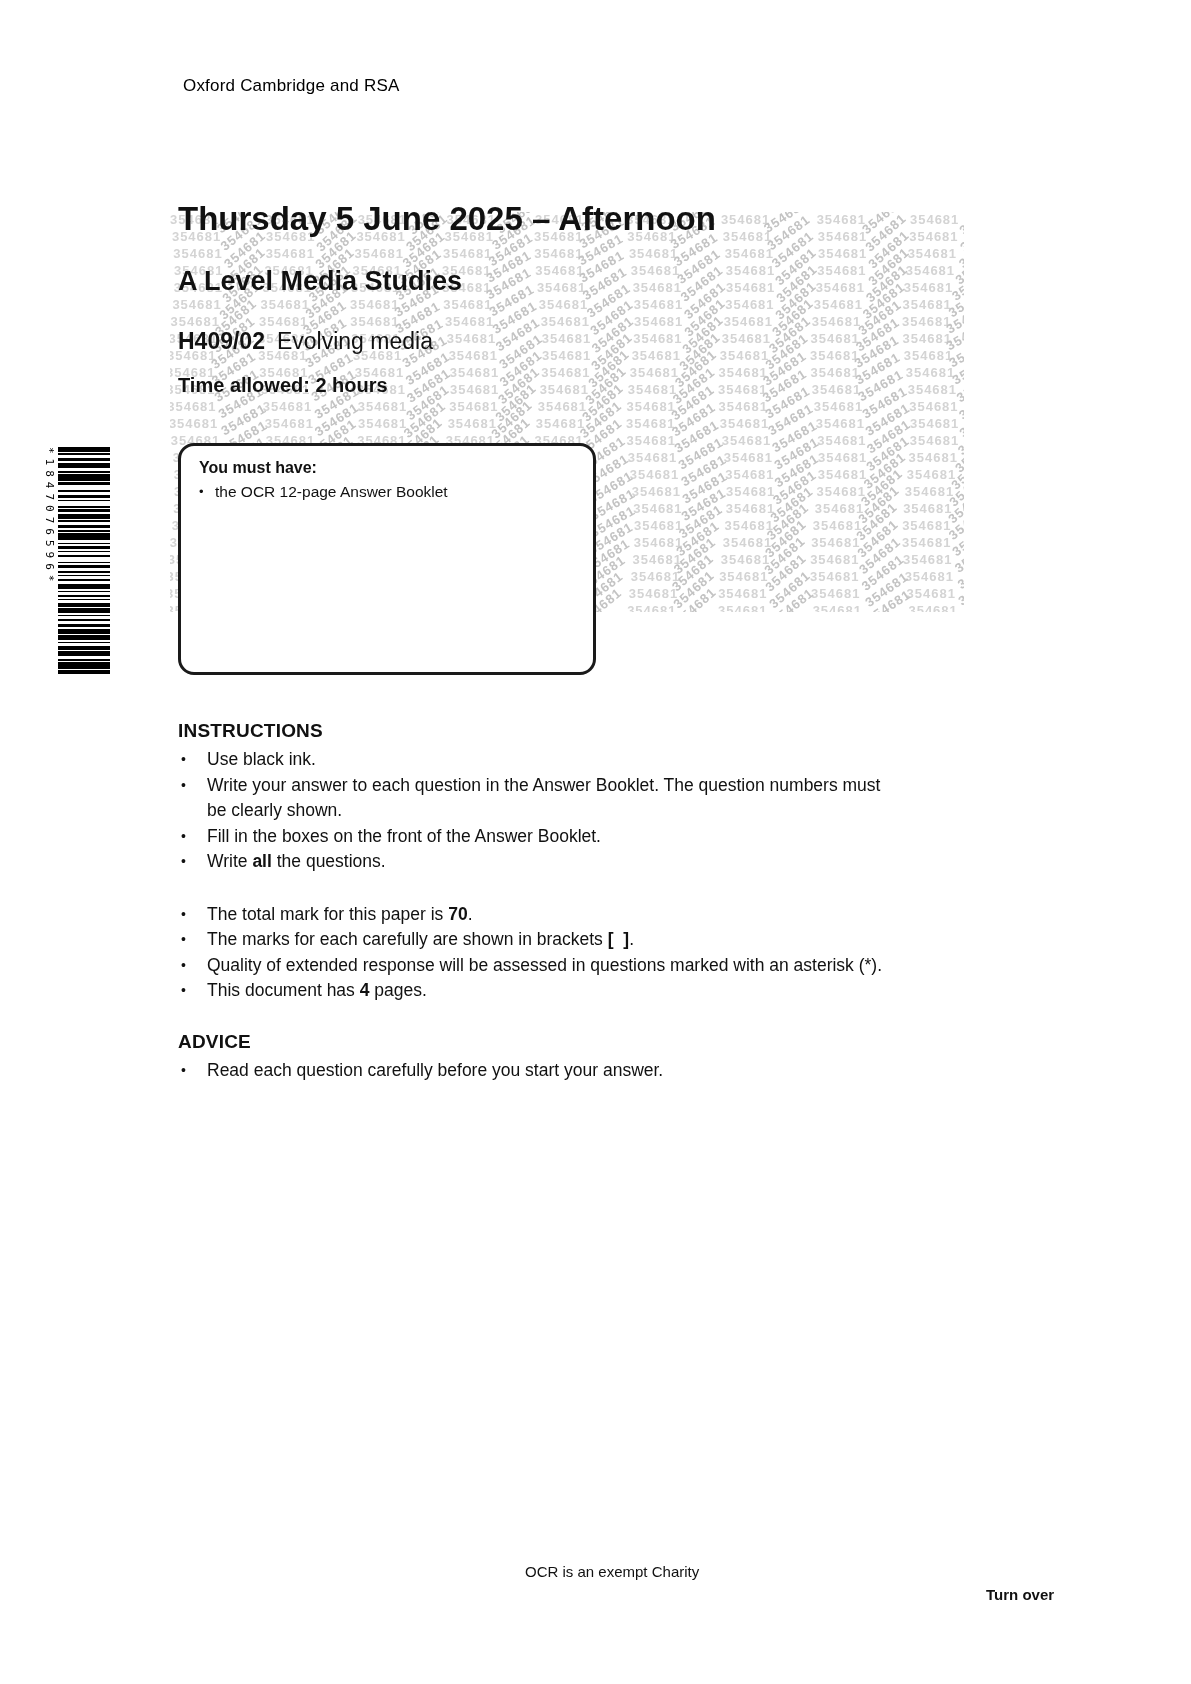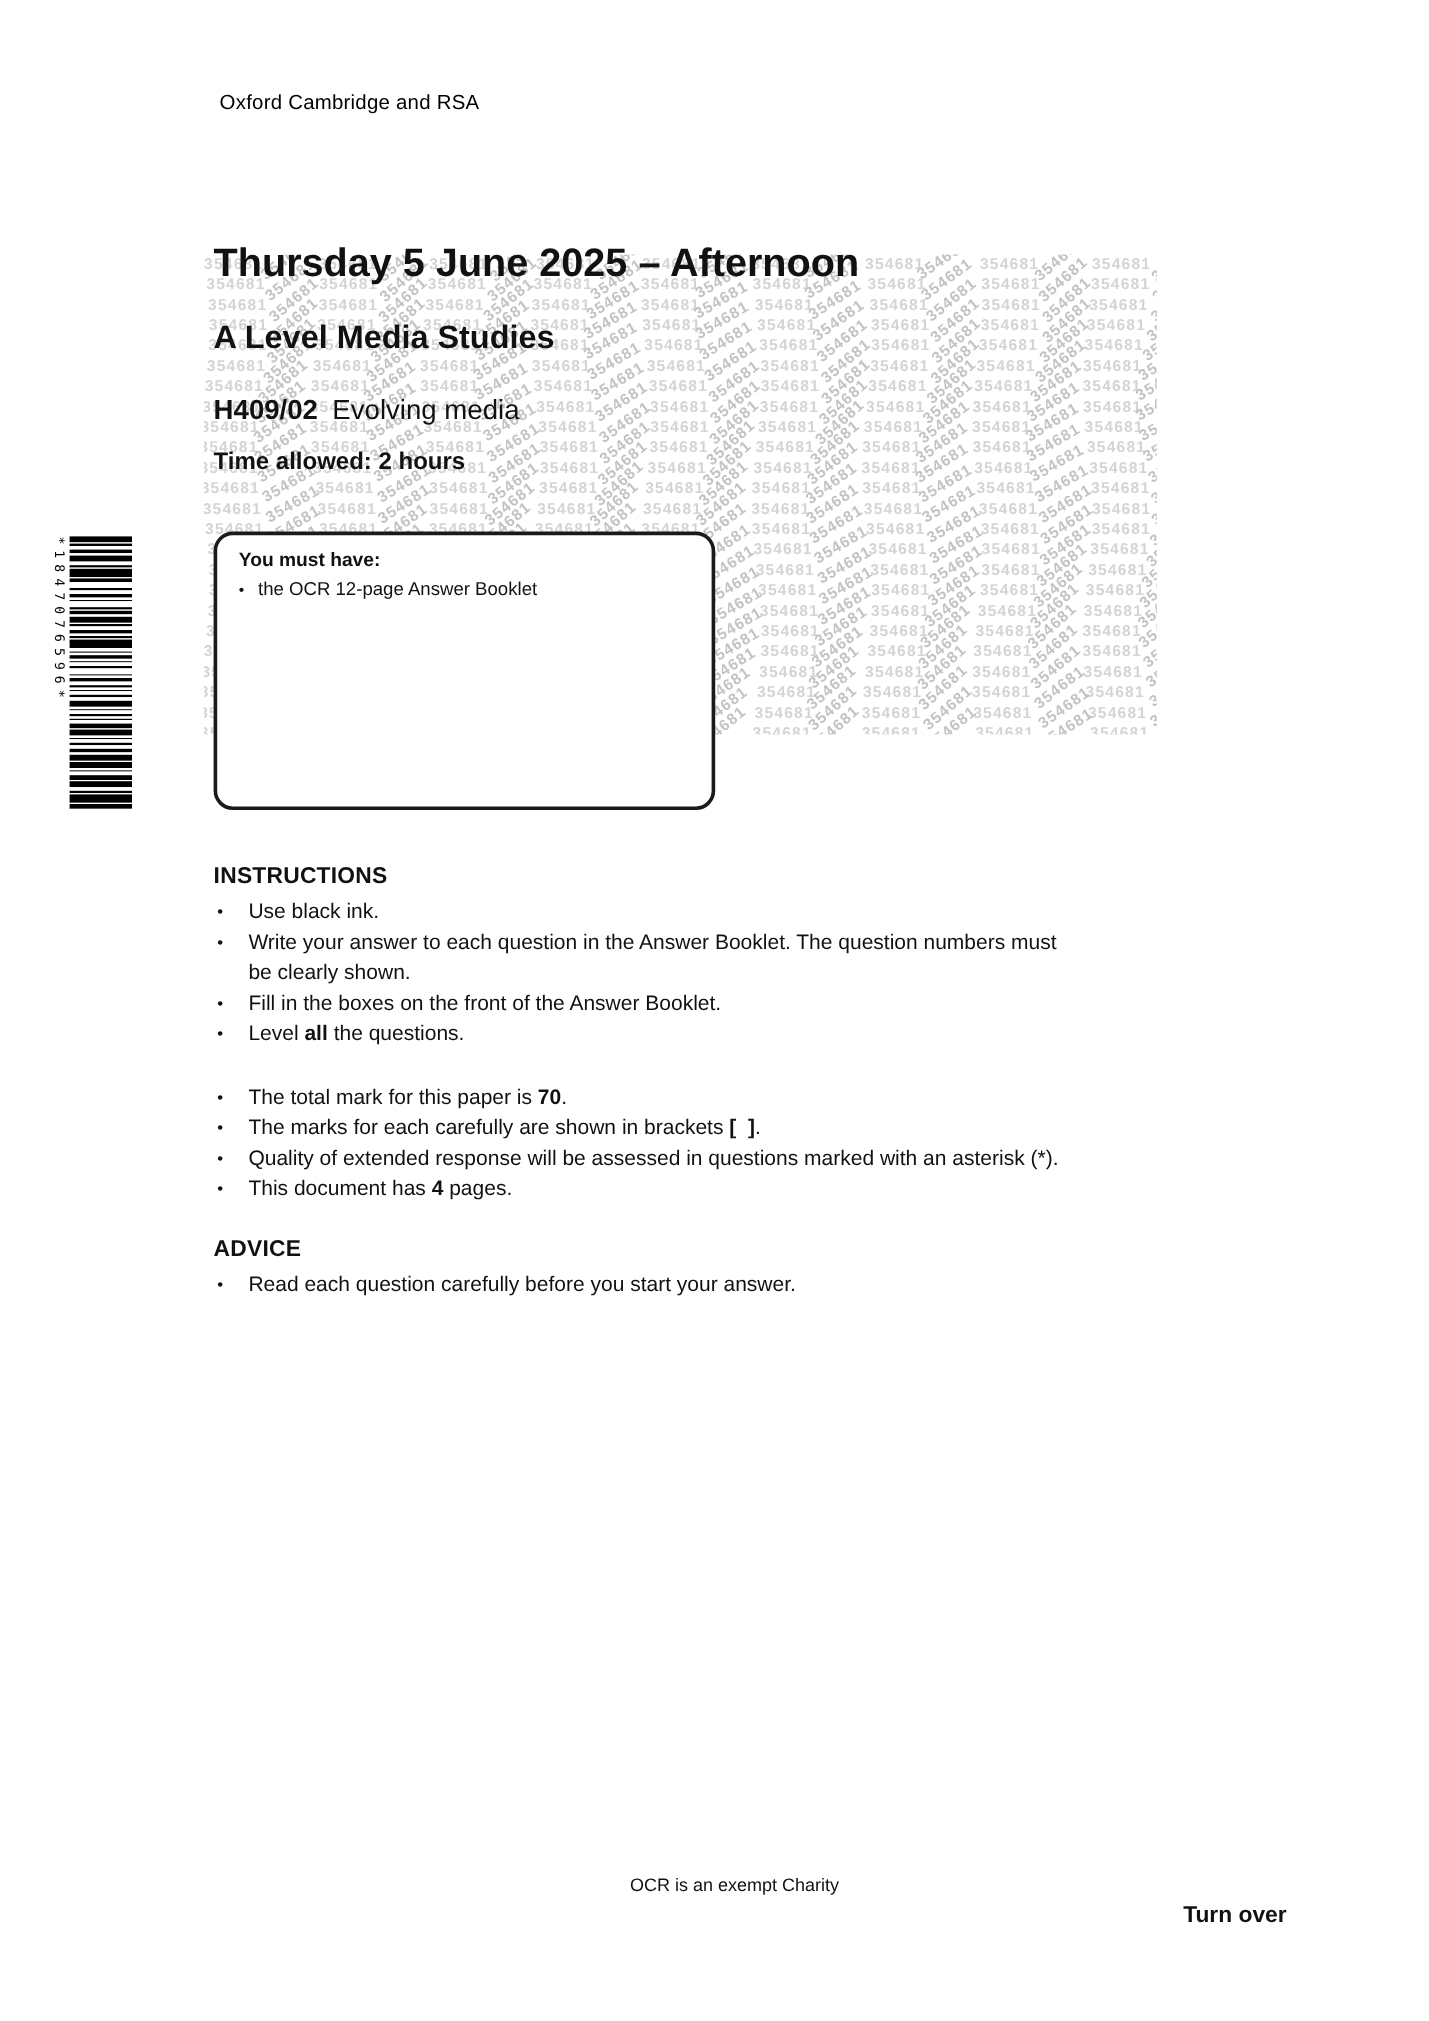--- a/index.html
+++ b/index.html
@@ -63,21 +63,21 @@
   .section { margin-bottom:27px; }
   .section ul { list-style:none; }
   .section li { display:flex; font-size:17.5px; line-height:25.5px; }
   .section .bullet { width:29px; font-size:14px; padding-left:3px; }
   .section .li-text { flex:1; white-space:pre-line; }
   .b { font-weight:bold; }
 
   
   .f-left  { position:absolute; left:155px; top:1563px; font-size:15px; line-height:24px; z-index:1; }
   .f-center{ position:absolute; left:525px; top:1563px; font-size:15px; z-index:1; }
-  .f-right { position:absolute; left:986px; top:1586px; font-size:19px; font-weight:bold; z-index:1; }
+  .f-right { position:absolute; left:986px; top:1586px; font-size:15px; font-weight:bold; z-index:1; }
 </style>
 </head>
 <body>
 
 <div class="page">
 
   <div class="watermark" id="watermark">
       <span class="wm-tok" style="left: 0px; top: 0px; color: rgb(212, 212, 212);">354681</span>
       <span class="wm-tok" style="left: 44px; top: -4px; color: rgb(195, 195, 195); transform: rotate(-36deg);">354681</span>
       <span class="wm-tok" style="left: 95.3659px; top: 0px; color: rgb(212, 212, 212);">354681</span>
@@ -637,21 +637,21 @@
             <span class="bullet">•</span>
             <span class="li-text"><span>Write your answer to each question in the Answer Booklet. The question numbers must
 be clearly shown.</span></span>
           </li>
           <li>
             <span class="bullet">•</span>
             <span class="li-text"><span>Fill in the boxes on the front of the Answer Booklet.</span></span>
           </li>
           <li>
             <span class="bullet">•</span>
-            <span class="li-text"><span>Level </span><span class="b">all</span><span> the questions.</span></span>
+            <span class="li-text"><span>Write </span><span class="b">all</span><span> the questions.</span></span>
           </li>
         </ul>
       </div>
       <div class="section">
         <ul>
           <li>
             <span class="bullet">•</span>
             <span class="li-text"><span>The total mark for this paper is </span><span class="b">70</span><span>.</span></span>
           </li>
           <li>

